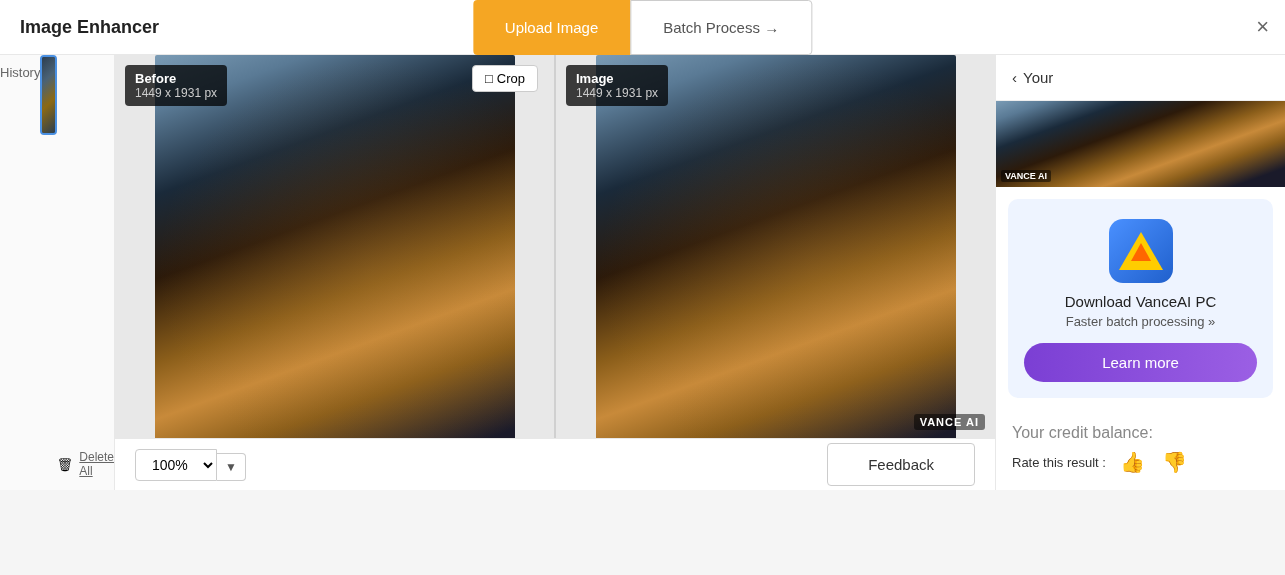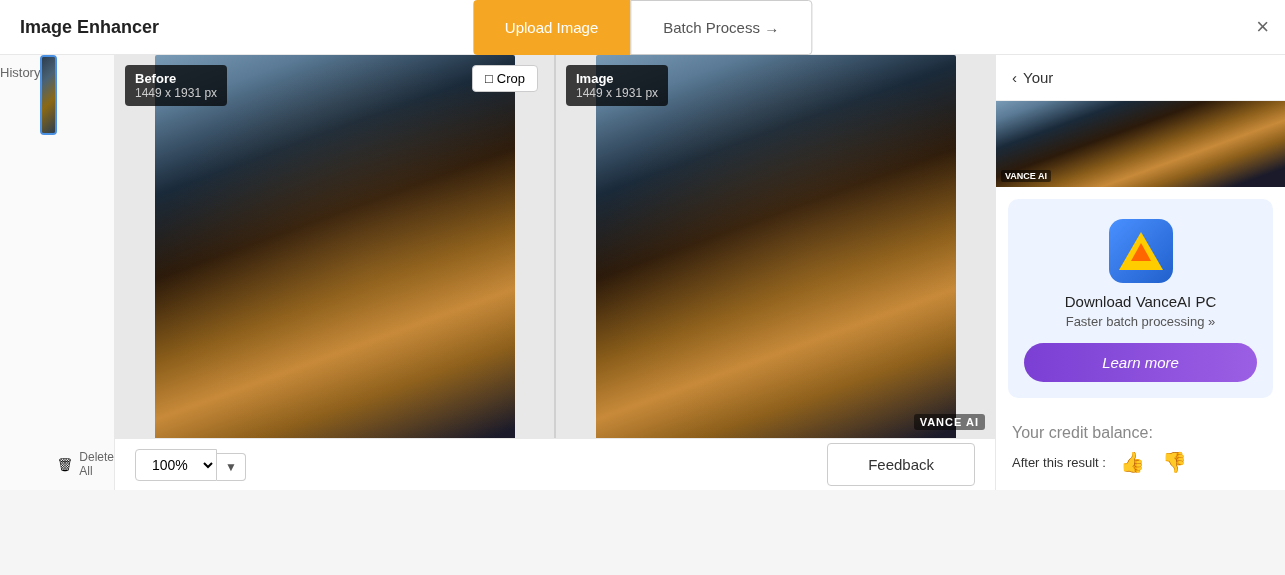--- a/index.html
+++ b/index.html
@@ -17,21 +17,21 @@
 
     
     .main { display: flex; flex: 1; overflow: hidden; }
 
     
     .sidebar { width: 115px; border-right: 1px solid #e8e8e8; display: flex; flex-direction: row; background: #fafafa; }
     .sidebar-history-label { text-align: center; padding: 10px 0 8px; font-size: 13px; color: #666; }
     .history-thumb { width: 80px; height: 80px; margin: 0 auto; border: 2px solid #4a90e2; border-radius: 4px; overflow: hidden; background: #2c3e50; display: flex; align-items: center; justify-content: center; }
     .history-thumb-img { width: 100%; height: 100%; background: linear-gradient(135deg, #2c3e50 0%, #4a6275 30%, #8B6914 60%, #2c3e50 100%); position: relative; }
     .sidebar-bottom { margin-top: auto; padding: 10px 0 12px; display: flex; align-items: center; justify-content: center; gap: 6px; cursor: pointer; }
-    .sidebar-delete-label { font-size: 12px; color: #666; }
+    .sidebar-delete-label { font-size: 12px; color: #666; text-decoration: underline; }
 
     
     .image-viewer { flex: 1; display: flex; flex-direction: column; background: #f0f0f0; position: relative; }
     .images-area { flex: 1; display: flex; gap: 0; overflow: hidden; }
     .image-panel { flex: 1; position: relative; display: flex; align-items: flex-start; justify-content: center; overflow: hidden; }
     .image-panel-before { background: #e8e8e8; }
     .image-panel-after { background: #e8e8e8; }
 
     .image-label-box { position: absolute; top: 10px; left: 10px; background: rgba(0,0,0,0.75); color: #fff; padding: 6px 10px; border-radius: 4px; z-index: 10; }
     .image-label-title { font-size: 13px; font-weight: 600; }
@@ -57,21 +57,21 @@
     .back-btn { display: flex; align-items: center; gap: 6px; padding: 14px 16px; font-size: 15px; color: #333; cursor: pointer; border-bottom: 1px solid #eee; }
     .preview-thumb { width: 100%; height: 175px; background: linear-gradient(160deg, #7a9bb5 0%, #5a7a95 10%, #1a2a3a 25%, #2c1a0a 40%, #8B5E1A 55%, #c88a3a 65%, #8B5E1A 75%, #1a1a2a 90%); position: relative; overflow: hidden; }
     .preview-watermark { position: absolute; bottom: 5px; left: 5px; background: rgba(0,0,0,0.5); color: #fff; font-size: 9px; padding: 1px 4px; border-radius: 2px; font-weight: 700; }
 
     .ad-section { margin: 12px; border-radius: 10px; background: #eef4ff; padding: 20px 16px 16px; display: flex; flex-direction: column; align-items: center; text-align: center; }
     .ad-icon { width: 64px; height: 64px; background: linear-gradient(135deg, #4a90ff, #2060cc); border-radius: 14px; display: flex; align-items: center; justify-content: center; margin-bottom: 10px; position: relative; overflow: hidden; }
     .ad-icon::before { content: ''; position: absolute; width: 0; height: 0; border-left: 22px solid transparent; border-right: 22px solid transparent; border-bottom: 38px solid #ffcc00; top: 13px; }
     .ad-icon::after { content: ''; position: absolute; width: 0; height: 0; border-left: 10px solid transparent; border-right: 10px solid transparent; border-bottom: 18px solid #ff6600; top: 24px; }
     .ad-title { font-size: 15px; font-weight: 400; color: #222; margin-bottom: 4px; }
     .ad-subtitle { font-size: 13px; color: #555; margin-bottom: 14px; }
-    .learn-more-btn { background: linear-gradient(90deg, #7b3fd4, #9b5fe4); color: #fff; border: none; border-radius: 25px; padding: 11px 60px; font-size: 15px; font-weight: 500; cursor: pointer; width: 100%; font-style: italic; }
+    .learn-more-btn { background: linear-gradient(90deg, #7b3fd4, #9b5fe4); color: #fff; border: none; border-radius: 25px; padding: 11px 60px; font-size: 15px; font-weight: 500; cursor: pointer; width: 100%; }
 
     .bottom-section { padding: 14px 16px; margin-top: auto; }
     .credit-label { font-size: 16px; color: #888; margin-bottom: 6px; }
     .rate-row { display: flex; align-items: center; gap: 10px; }
     .rate-label { font-size: 13px; color: #333; }
     .rate-btn { background: none; border: none; cursor: pointer; font-size: 20px; color: #555; padding: 2px 4px; }
 
     
     .image-divider { width: 2px; background: #d0d0d0; flex-shrink: 0; }
   </style>
@@ -156,21 +156,21 @@
       <div class="ad-section">
         <div class="ad-icon"></div>
         <div class="ad-title">Download VanceAI PC</div>
         <div class="ad-subtitle">Faster batch processing »</div>
         <button class="learn-more-btn">Learn more</button>
       </div>
 
       <div class="bottom-section">
         <div class="credit-label">Your credit balance:</div>
         <div class="rate-row">
-          <span class="rate-label">After this result :</span>
+          <span class="rate-label">Rate this result :</span>
           <button class="rate-btn">👍</button>
           <button class="rate-btn">👎</button>
         </div>
       </div>
     </div>
 
   </div>
 </div>
 
 </body></html>

